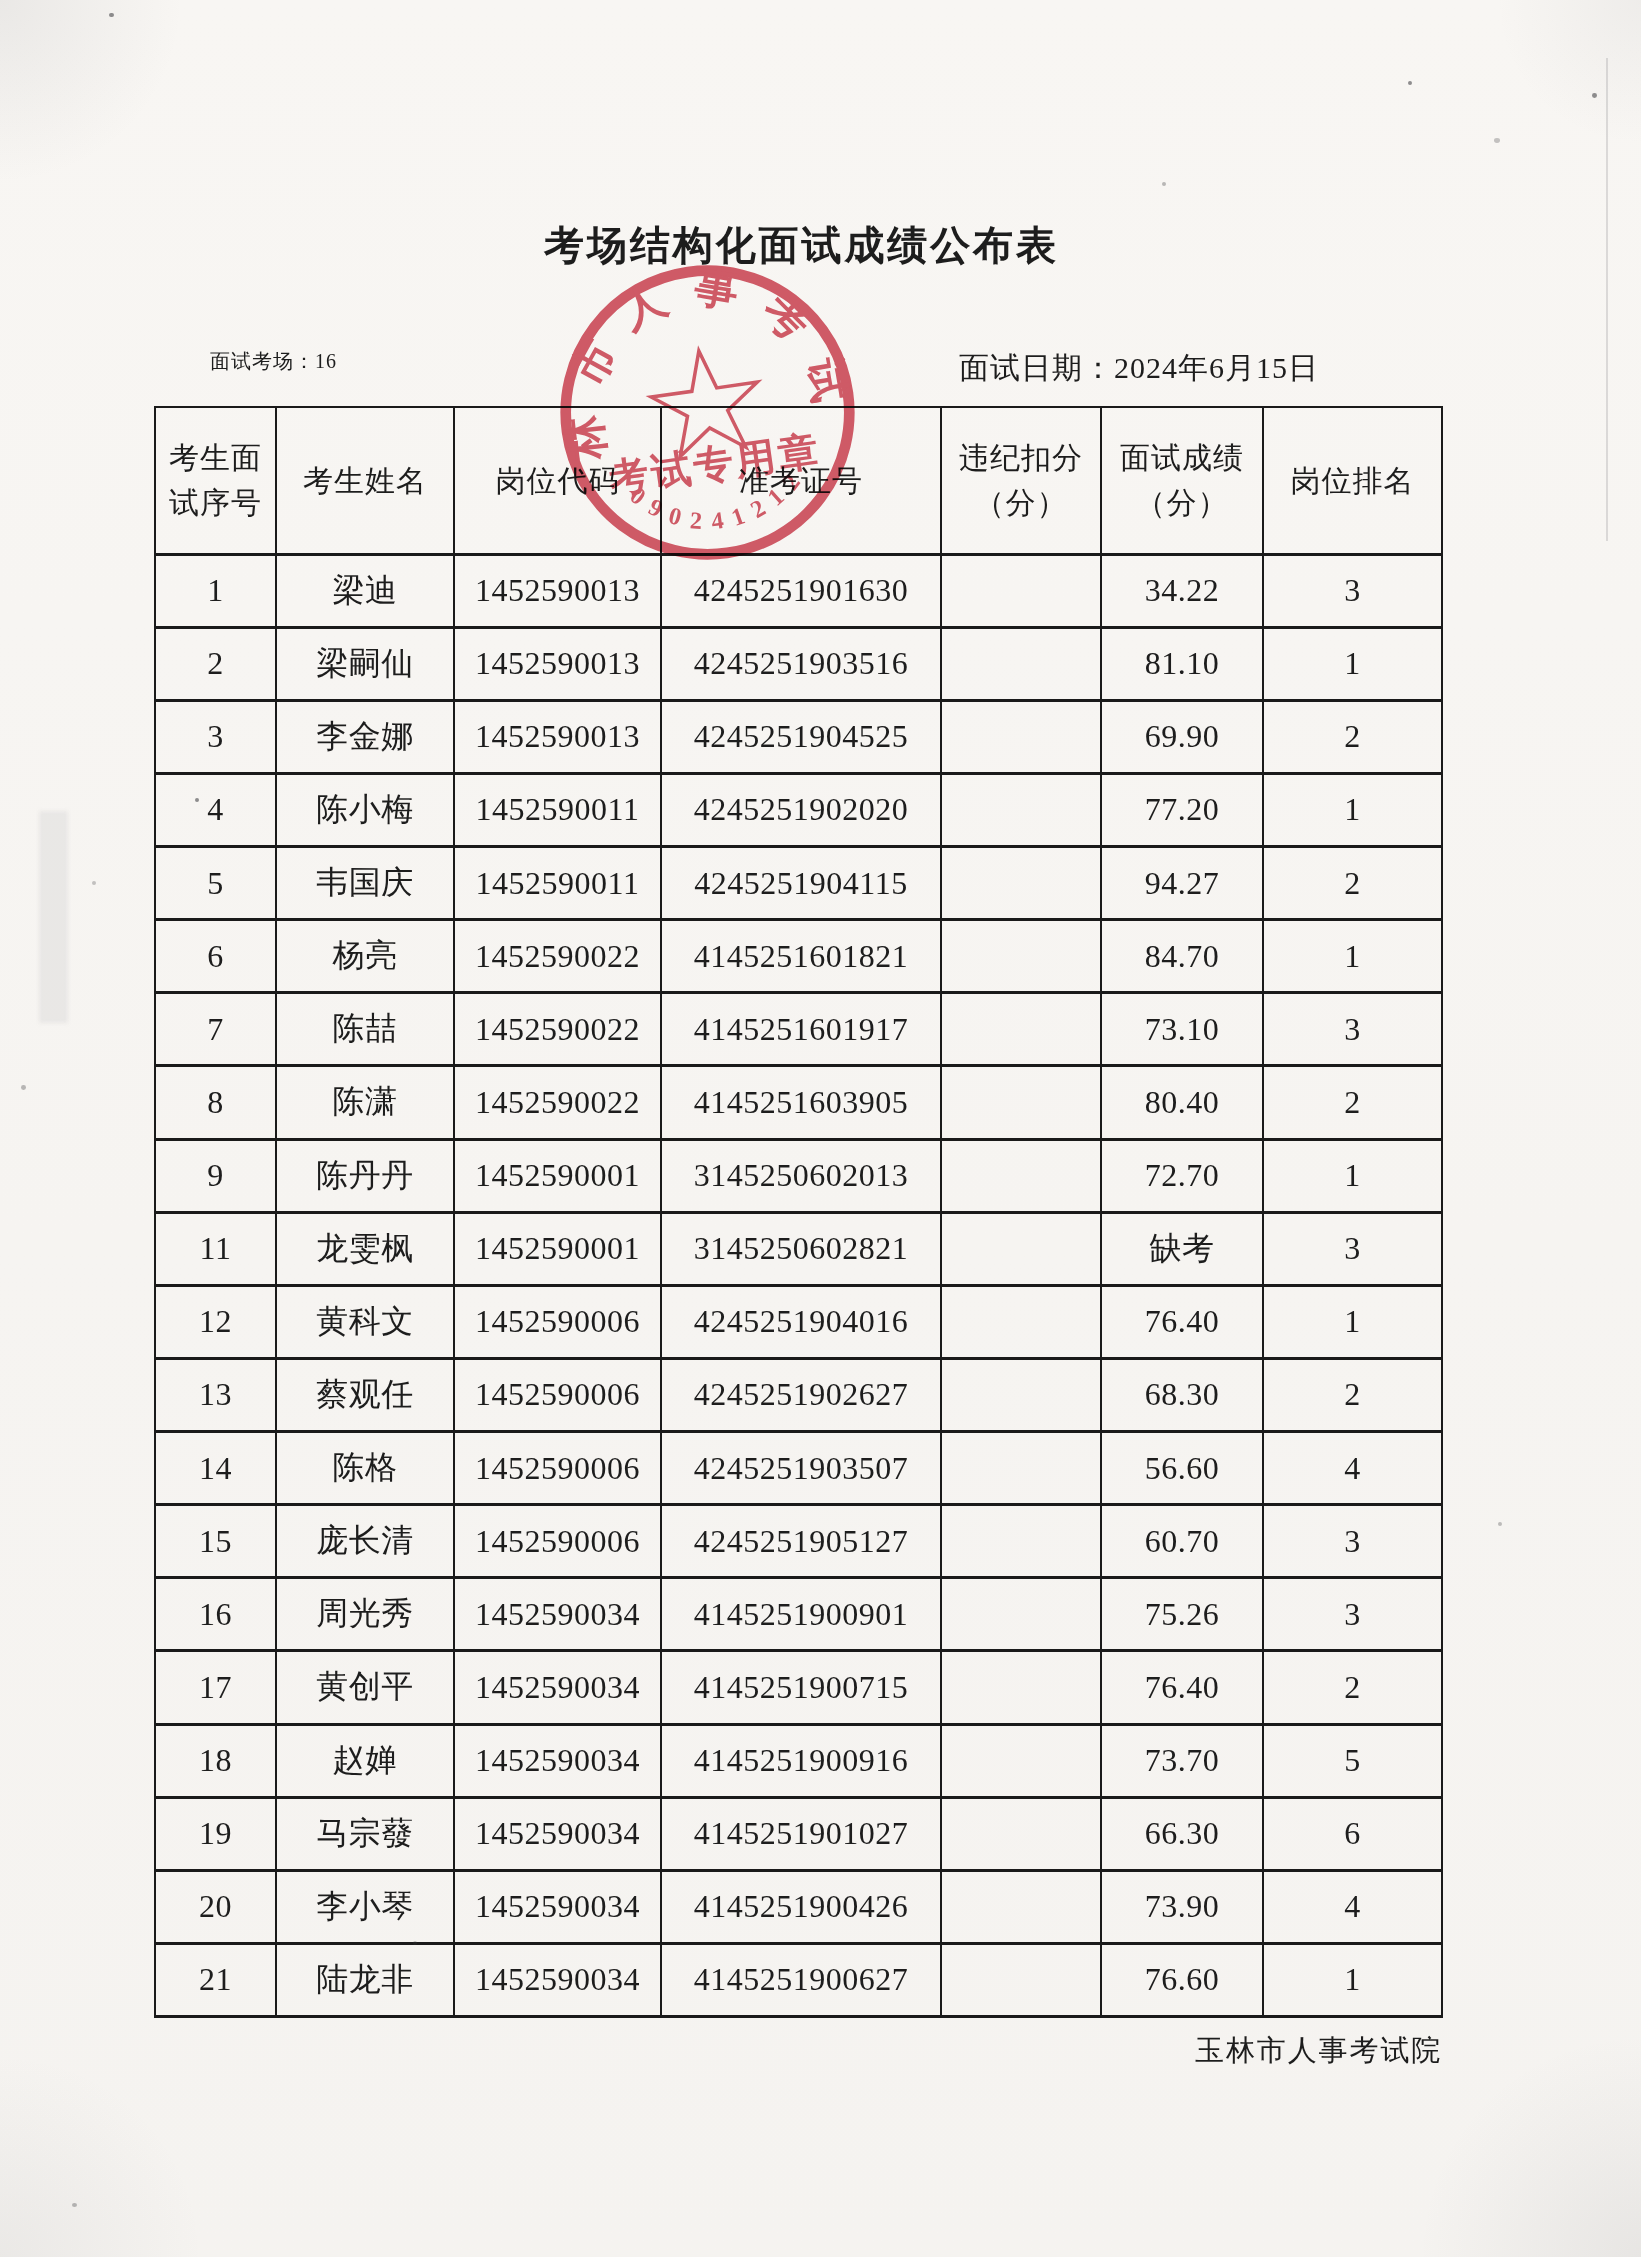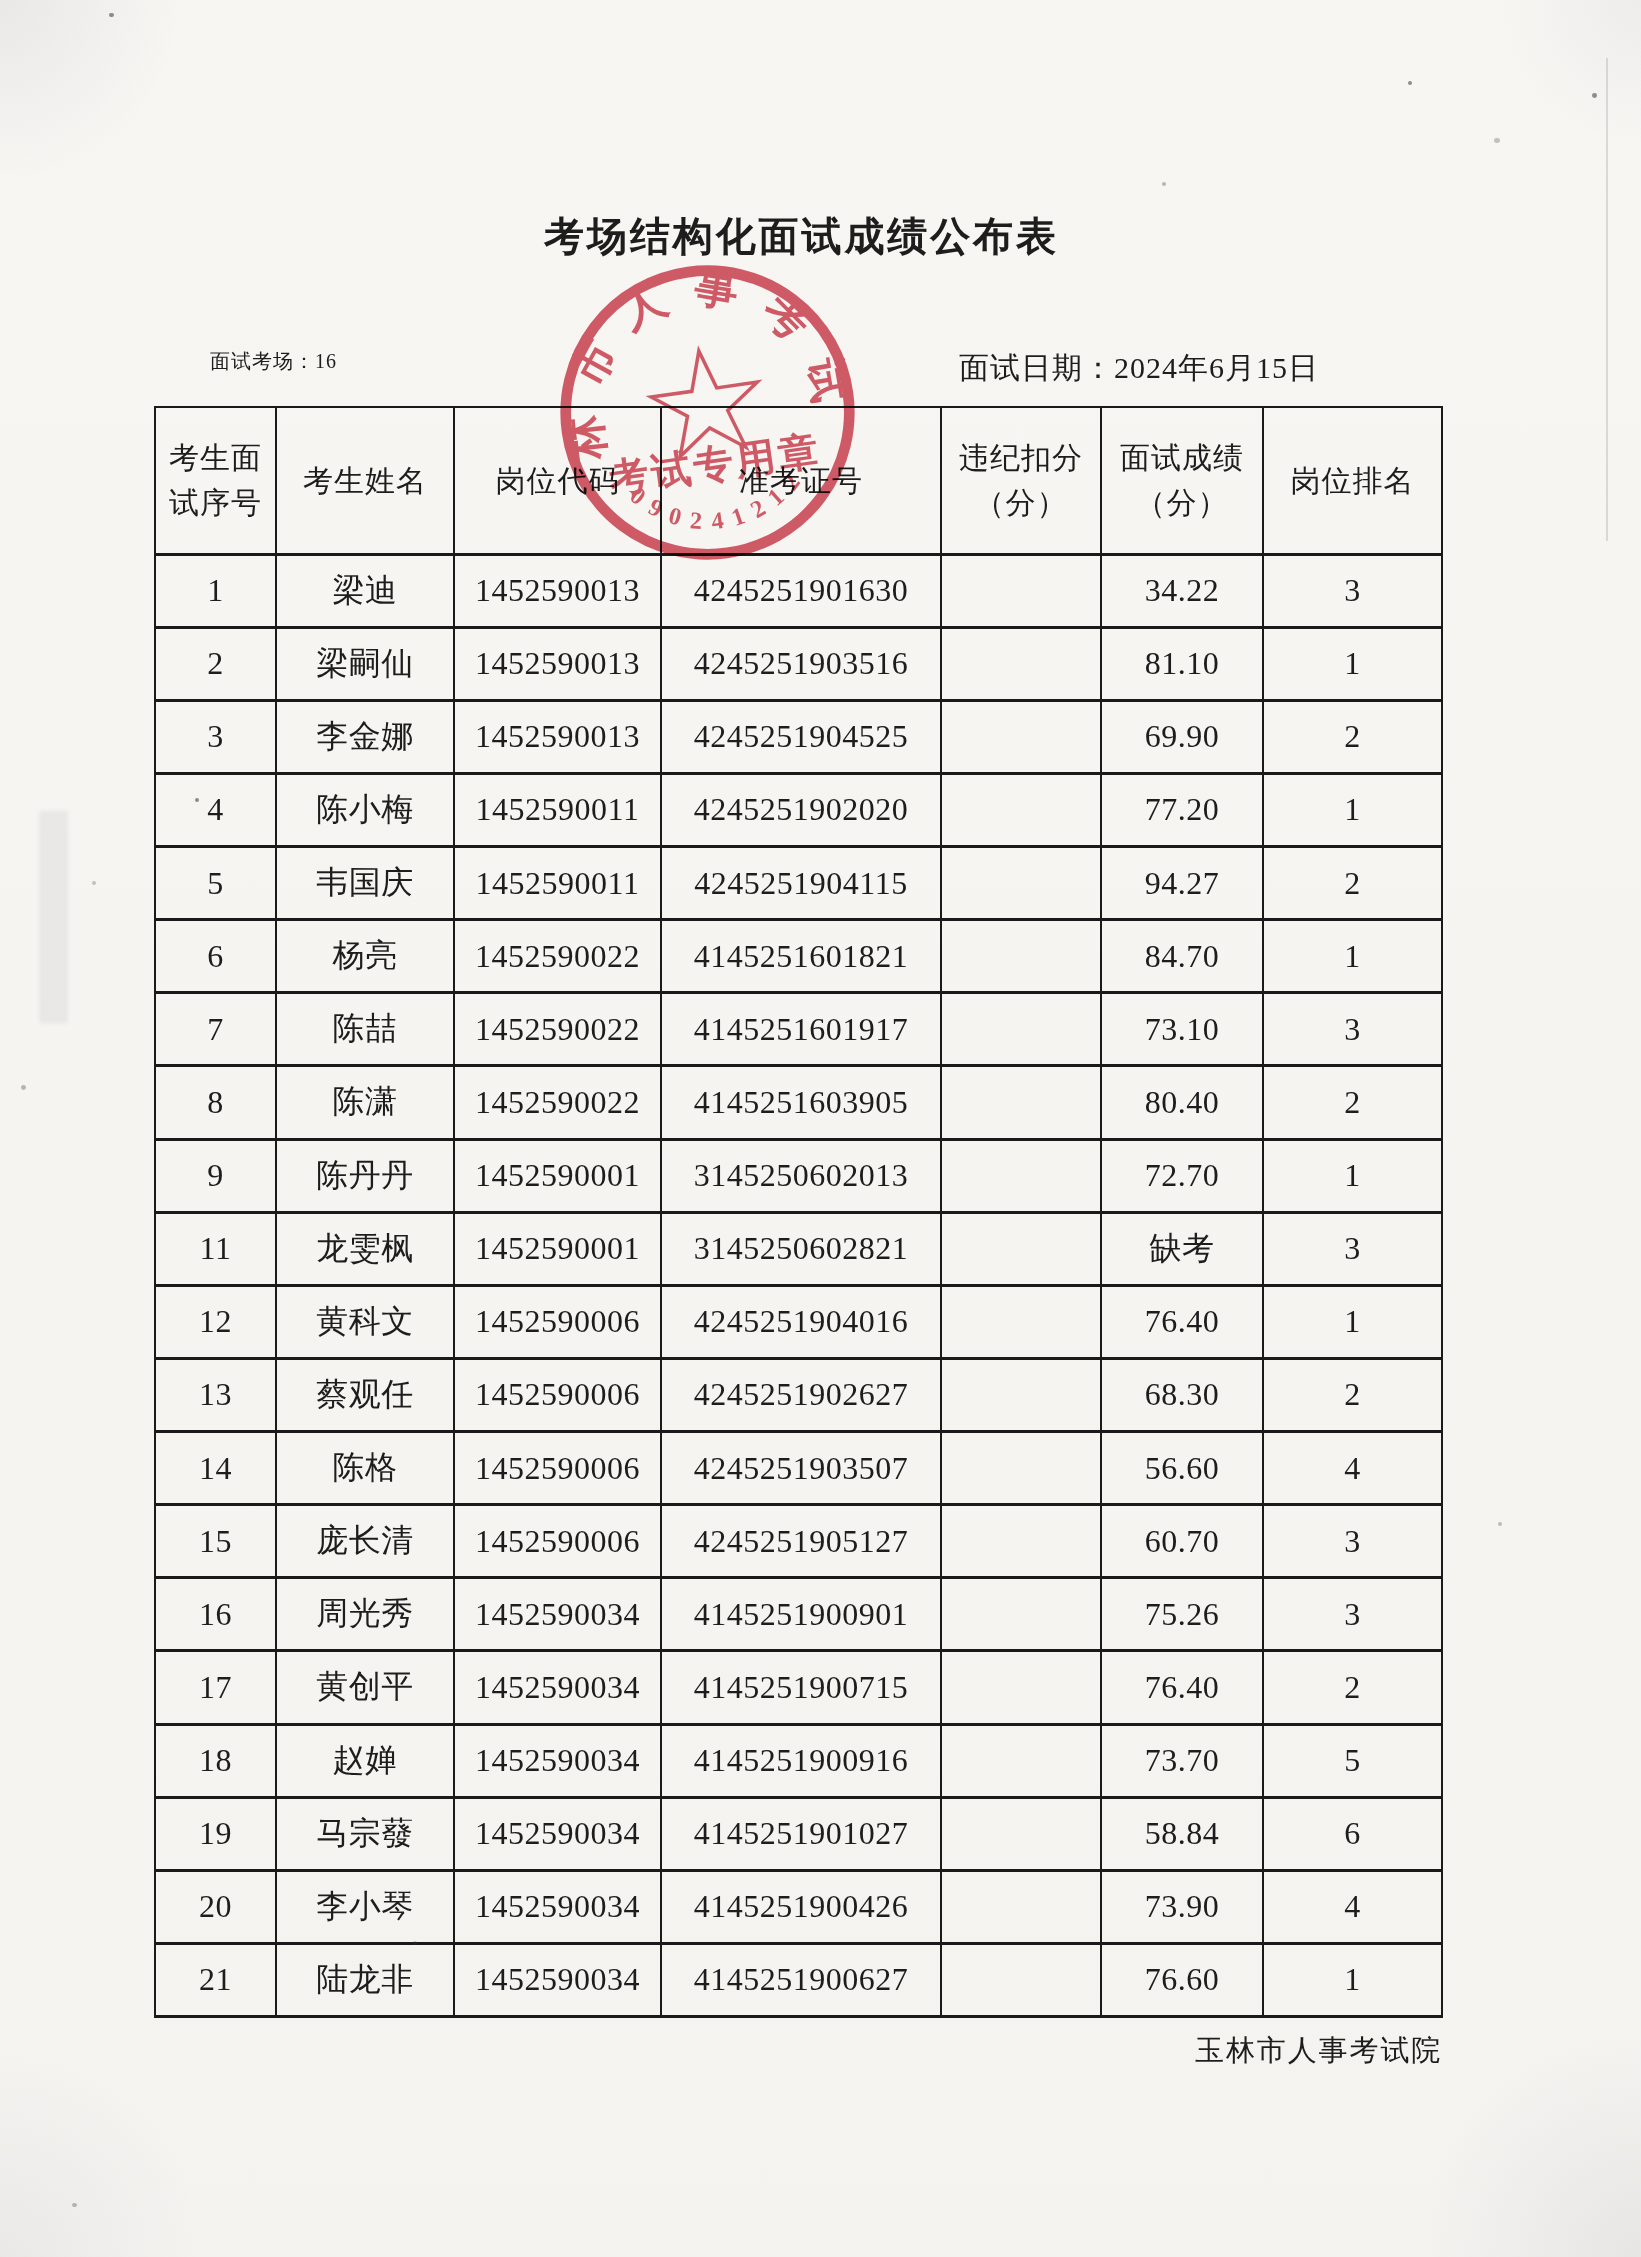--- a/index.html
+++ b/index.html
@@ -7,21 +7,21 @@
     position:relative; width:1641px; height:2257px; overflow:hidden;
     font-family:"Liberation Serif","DejaVu Serif",serif; color:#1d1d1d;
     background:
       radial-gradient(circle at 0% 0%, rgba(110,110,115,.10), transparent 183px),
       radial-gradient(circle at 100% 0%, rgba(110,110,115,.07), transparent 145px),
       radial-gradient(circle at 0% 100%, rgba(110,110,115,.08), transparent 203px),
       radial-gradient(circle at 100% 100%, rgba(110,110,115,.10), transparent 222px),
       linear-gradient(180deg,#f8f6f3 0%,#f6f4f1 55%,#f5f3f0 100%);
   }
   .page-title {
-    position:absolute; top:182px; left:0; width:1603px; text-align:center;
+    position:absolute; top:191px; left:0; width:1603px; text-align:center;
     font-size:40px; font-weight:bold; letter-spacing:2.9px;
   }
   .meta-room { position:absolute; left:210px; top:348px; font-size:20px; letter-spacing:1px; }
   .meta-date { position:absolute; left:959px; top:348px; font-size:30px; letter-spacing:1px; }
 
   table.score-table {
     position:absolute; left:154px; top:406px; width:1286px; height:1612px;
     border-collapse:collapse; table-layout:fixed;
     border:2.9px solid #141414;
   }
@@ -242,21 +242,21 @@
           <td></td>
           <td>73.70</td>
           <td>5</td>
         </tr>
         <tr>
           <td>19</td>
           <td>马宗蕟</td>
           <td>1452590034</td>
           <td>4145251901027</td>
           <td></td>
-          <td>58.84</td>
+          <td>66.30</td>
           <td>6</td>
         </tr>
         <tr>
           <td>20</td>
           <td>李小琴</td>
           <td>1452590034</td>
           <td>4145251900426</td>
           <td></td>
           <td>73.90</td>
           <td>4</td>

